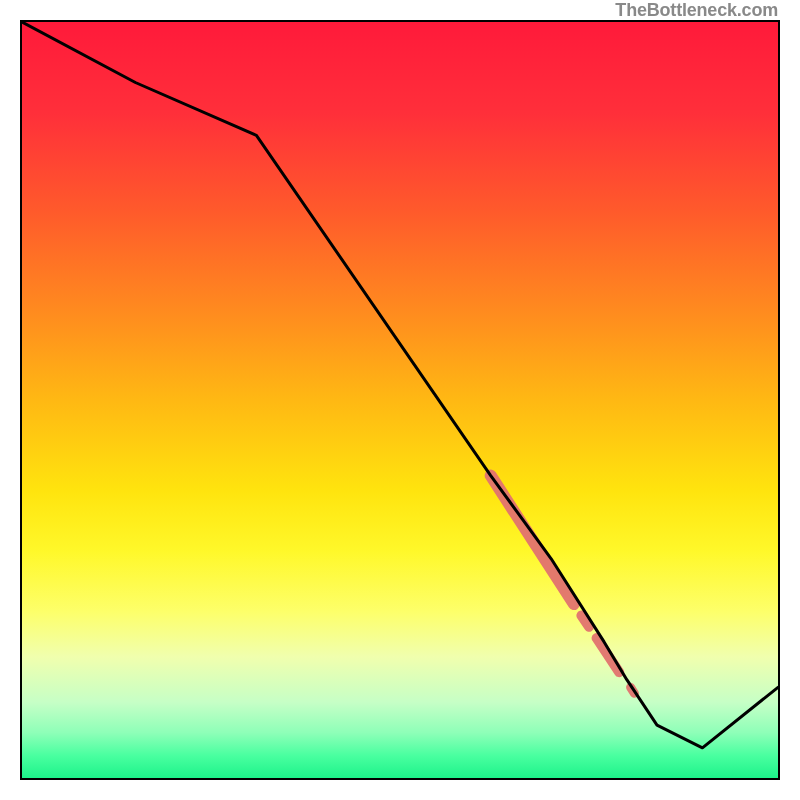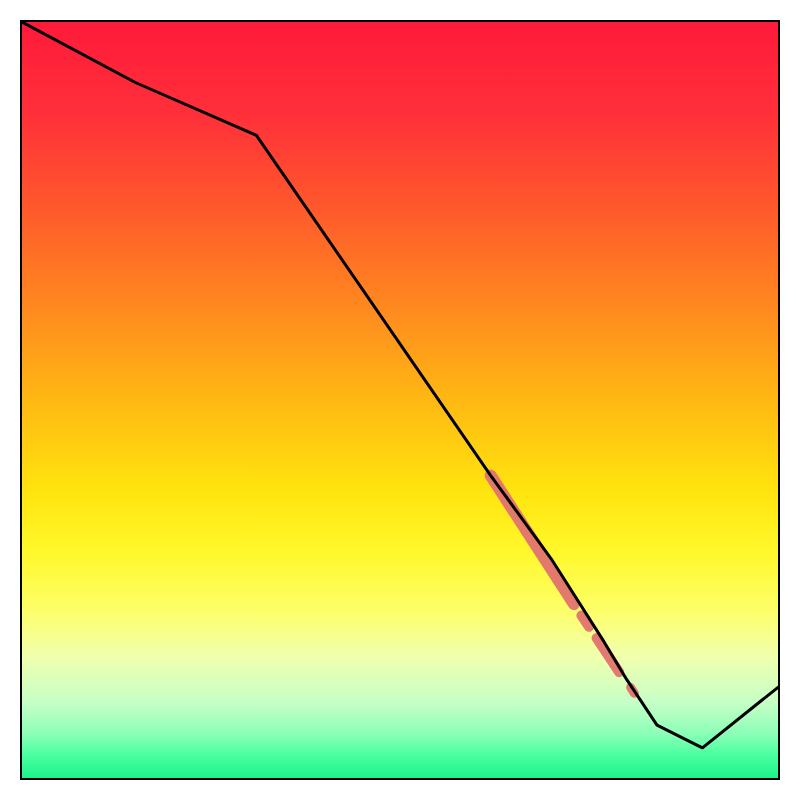--- a/index.html
+++ b/index.html
@@ -47,20 +47,21 @@
     font-size: 18px;
     font-weight: 600;
     color: #898989;
     letter-spacing: -0.2px;
   }
 </style>
 </head>
 <body>
 
 <div class="chart-container">
+  <div class="watermark">TheBottleneck.com</div>
   <div class="plot-area">
     <svg class="gradient-bg" viewBox="0 0 756 756" preserveAspectRatio="none">
       <defs>
         <linearGradient id="bg-grad" x1="0" y1="0" x2="0" y2="1">
             <stop offset="0%" stop-color="#ff1a3a"></stop>
             <stop offset="12%" stop-color="#ff2f3a"></stop>
             <stop offset="25%" stop-color="#ff5a2b"></stop>
             <stop offset="38%" stop-color="#ff8a1f"></stop>
             <stop offset="50%" stop-color="#ffb813"></stop>
             <stop offset="62%" stop-color="#ffe40e"></stop>

